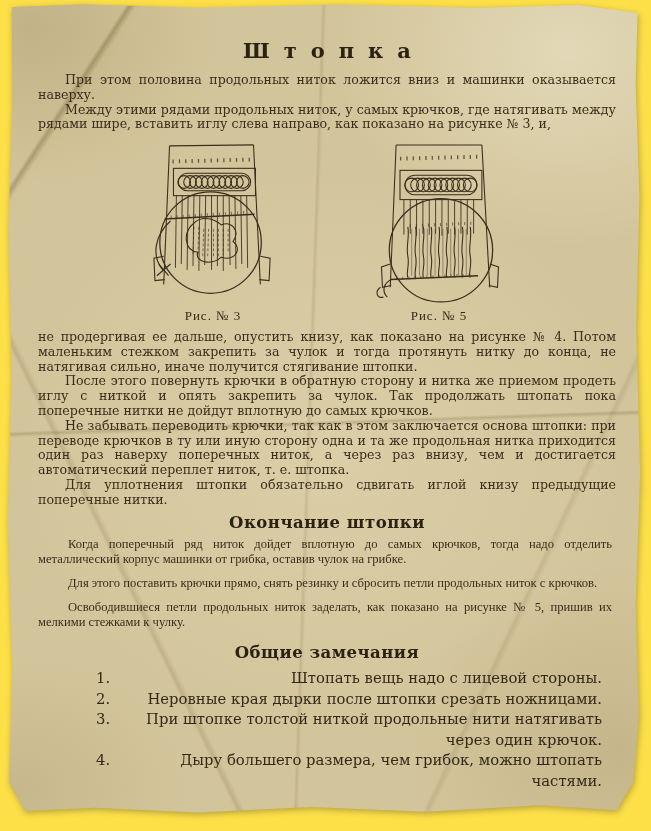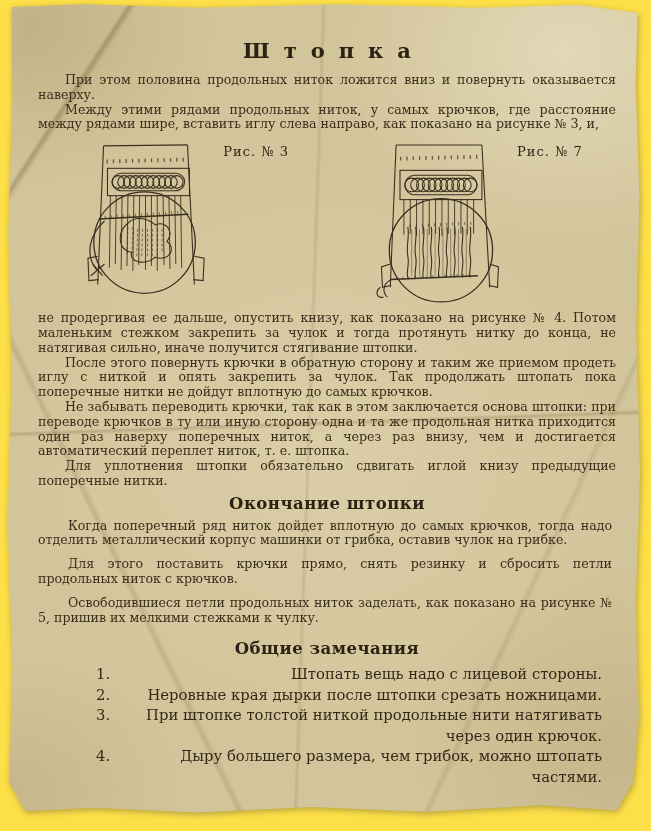--- a/index.html
+++ b/index.html
@@ -49,53 +49,53 @@
     margin:0 0 10px 0;text-align:center;
     font-size:21px;font-weight:bold;color:#2c2213;
     letter-spacing:14px;text-indent:14px;line-height:24px;
   }
   p.body-par{margin:0;text-align:justify;text-indent:27px;}
   p.no-indent{text-indent:0;}
   .figures-row{
     display:flex;justify-content:center;gap:72px;
     margin:9px 0 6px 0;
   }
-  figure{margin:0;display:flex;flex-direction:row;align-items:flex-start;}
+  figure{margin:0;display:flex;flex-direction:column;align-items:center;font-family:Liberation Serif, serif;}
   figcaption{
     margin-top:4px;font-size:13px;color:#33281a;letter-spacing:1px;
   }
   .section-heading{
     margin:8px 0 7px 0;text-align:center;
     font-size:16.5px;font-weight:bold;color:#2c2213;letter-spacing:0.5px;
   }
   .ending-section{display:flex;margin-top:2px;}
   .ending-fig{flex:0 0 178px;padding-left:28px;box-sizing:border-box;padding-top:14px;}
   .ending-text{flex:1;padding-right:4px;}
-  .ending-text p{margin:0 0 9px 0;text-align:justify;text-indent:30px;}
+  .ending-text p{margin:0 0 9px 0;text-align:justify;text-indent:30px;font-family:Liberation Serif, serif;}
   .notes-list{margin:2px 0 0 58px;padding-right:14px;}
   .note-item{
     display:flex;font-size:14.8px;line-height:20.5px;color:#342919;
     text-align:left;
   }
   .note-num{flex:0 0 26px;}
   .note-text{flex:1;text-align:right;}
   svg .ink{stroke:#3a2e1e;fill:none;}
 </style>
 </head>
 <body>
 
 <div class="scan">
   <div class="paper-wrap">
     <div class="paper">
       <div class="content">
 
         <h1 class="doc-title">Штопка</h1>
 
-        <p class="body-par">При этом половина продольных ниток ложится вниз и повернуть оказывается наверху.</p>
-        <p class="body-par">Между этими рядами продольных ниток, у самых крючков, где расстояние между рядами шире, вставить иглу слева направо, как показано на рисунке № 3, и,</p>
+        <p class="body-par">При этом половина продольных ниток ложится вниз и машинки оказывается наверху.</p>
+        <p class="body-par">Между этими рядами продольных ниток, у самых крючков, где натягивать между рядами шире, вставить иглу слева направо, как показано на рисунке № 3, и,</p>
 
         <div class="figures-row">
           <figure>
             <svg width="152" height="164" viewBox="0 0 155 168">
               <g class="ink" stroke="#3a2e1e" fill="none" stroke-width="1.1">
                 <path d="M33,5 L119,4"></path>
                 <path d="M33,5 L27,147"></path>
                 <path d="M119,4 L126,147"></path>
                 <path d="M27,118 L17,120 L18,143 L28,142"></path>
                 <path d="M126,118 L136,120 L135,143 L125,142"></path>
@@ -152,26 +152,26 @@
                 <circle cx="82" cy="112" r="53" stroke-width="1.3"></circle>
                 <path d="M50,87 L118,84" stroke-width="3.2" stroke-dasharray="1.2,5" opacity="0.55"></path>
                 <path d="M48,88 C50,98 46,108 48,118 C50,128 46,134 48,140 M56,88 C58,98 54,108 56,118 C58,128 54,134 56,140 M64,88 C66,98 62,108 64,118 C66,128 62,134 64,140 M72,88 C74,98 70,108 72,118 C74,128 70,134 72,140 M80,88 C82,98 78,108 80,118 C82,128 78,134 80,140 M88,88 C90,98 86,108 88,118 C90,128 86,134 88,140 M96,88 C98,98 94,108 96,118 C98,128 94,134 96,140 M104,88 C106,98 102,108 104,118 C106,128 102,134 104,140 M112,88 C114,98 110,108 112,118 C114,128 110,134 112,140" stroke-width="1.1"></path>
                 <path d="M52,90 L52,138 M60,90 L60,138 M68,90 L68,138 M76,90 L76,138 M84,90 L84,138 M92,90 L92,138 M100,90 L100,138 M108,90 L108,138" stroke-width="0.7" opacity="0.65"></path>
                 <path d="M30,142 L120,138" stroke-width="1.5"></path>
                 <path d="M36,141 L116,137" stroke-width="3.2" stroke-dasharray="1.2,5" opacity="0.5"></path>
                 <path d="M31,142 C23,146 21,154 27,160" stroke-width="1.2"></path>
                 <path d="M20,150 c-6,4 -4,12 3,10" stroke-width="1.2"></path>
               </g>
             </svg>
-            <figcaption>Рис. № 7</figcaption>
+            <figcaption>Рис. № 5</figcaption>
           </figure>
         </div>
 
         <p class="body-par no-indent">не продергивая ее дальше, опустить книзу, как показано на рисунке № 4. Потом маленьким стежком закрепить за чулок и тогда протянуть нитку до конца, не натягивая сильно, иначе получится стягивание штопки.</p>
-        <p class="body-par">После этого повернуть крючки в обратную сторону и таким же приемом продеть иглу с ниткой и опять закрепить за чулок. Так продолжать штопать пока поперечные нитки не дойдут вплотную до самых крючков.</p>
+        <p class="body-par">После этого повернуть крючки в обратную сторону и нитка же приемом продеть иглу с ниткой и опять закрепить за чулок. Так продолжать штопать пока поперечные нитки не дойдут вплотную до самых крючков.</p>
         <p class="body-par">Не забывать переводить крючки, так как в этом заключается основа штопки: при переводе крючков в ту или иную сторону одна и та же продольная нитка приходится один раз наверху поперечных ниток, а через раз внизу, чем и достигается автоматический переплет ниток, т. е. штопка.</p>
         <p class="body-par">Для уплотнения штопки обязательно сдвигать иглой книзу предыдущие поперечные нитки.</p>
 
         <h2 class="section-heading">Окончание штопки</h2>
 
         <div class="ending-section">
           <div class="ending-text">
             <p>Когда поперечный ряд ниток дойдет вплотную до самых крючков, тогда надо отделить металлический корпус машинки от грибка, оставив чулок на грибке.</p>
             <p>Для этого поставить крючки прямо, снять резинку и сбросить петли продольных ниток с крючков.</p>
             <p>Освободившиеся петли продольных ниток заделать, как показано на рисунке № 5, пришив их мелкими стежками к чулку.</p>

